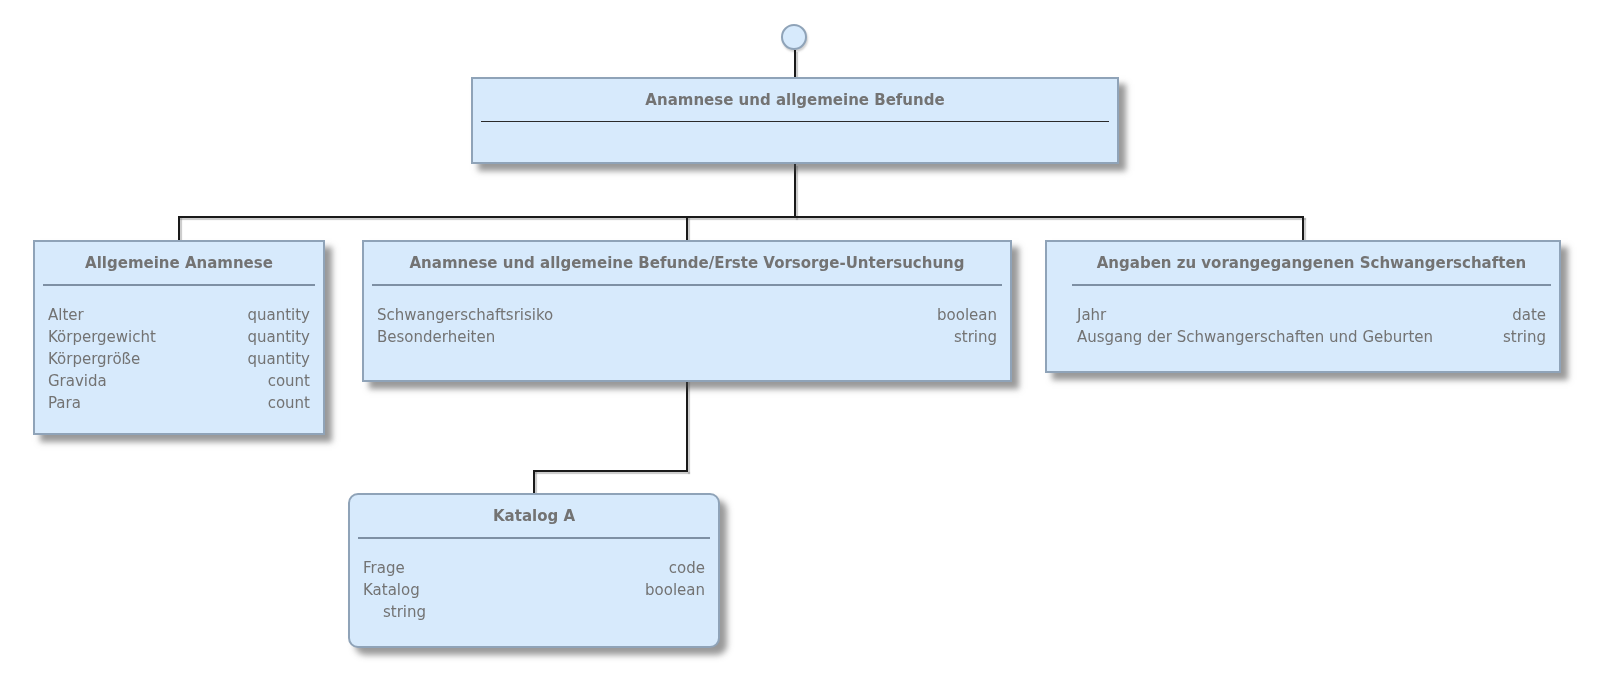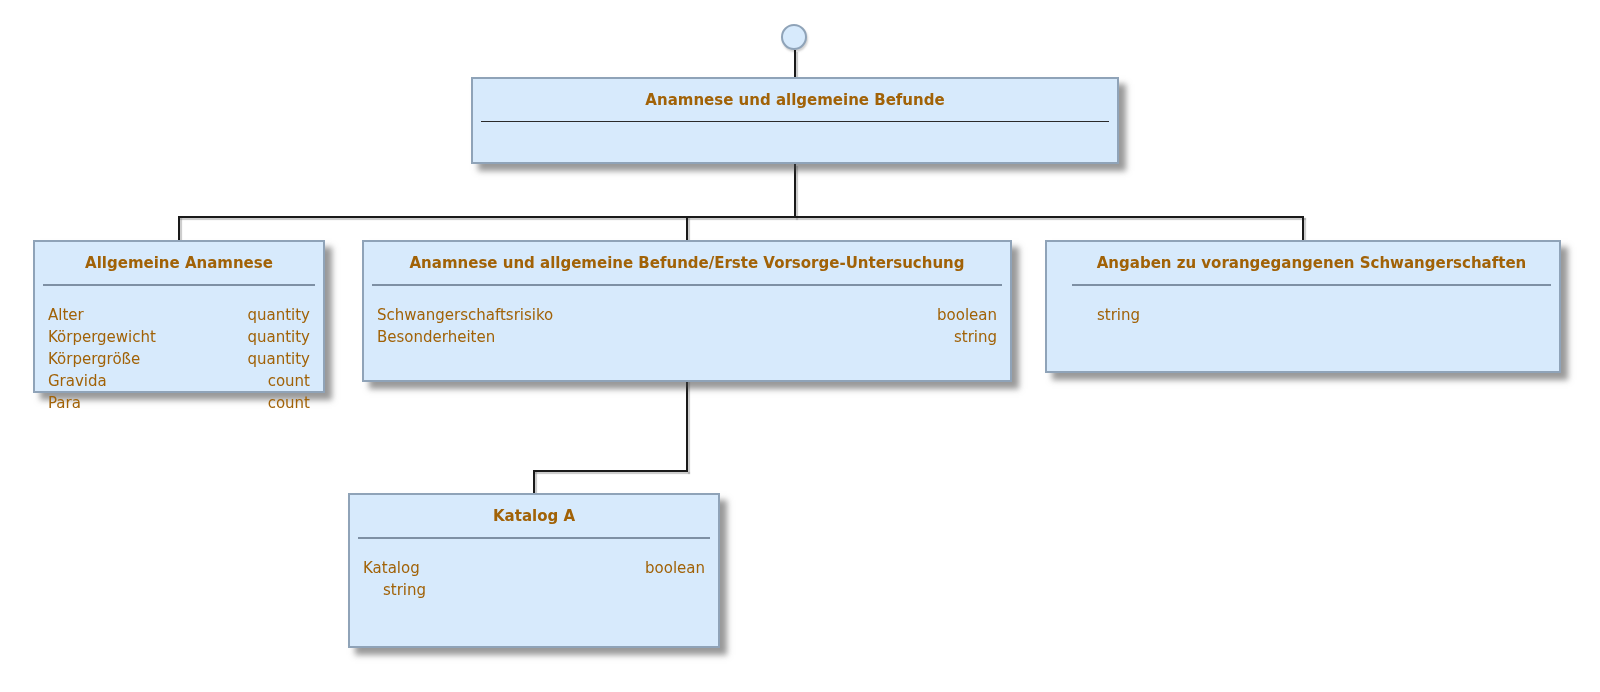--- a/index.html
+++ b/index.html
@@ -2,21 +2,21 @@
 <html><head>
 <meta charset="utf-8">
 <style>
   html, body { margin: 0; padding: 0; background: #ffffff; }
   #canvas {
     position: relative;
     width: 1600px;
     height: 692px;
     background: #ffffff;
     font-family: "DejaVu Sans", "Liberation Sans", sans-serif;
-    color: #a16207;
+    color: #737373;
     overflow: hidden;
   }
 
   
   .node {
     position: absolute;
     box-sizing: border-box;
     background: #d7eafc;
     border: 2px solid #8fa3b8;
     box-shadow: 7px 7px 6px rgba(70,70,70,0.55);
@@ -41,24 +41,24 @@
     justify-content: space-between;
     font-size: 15px;
     line-height: 22px;
     white-space: nowrap;
   }
   .attr-name { text-align: right; }
   .attr-type { padding-left: 20px; }
 
   
   #node-root      { left: 471px;  top: 77px;  width: 648px; height: 87px; }
-  #node-allgemeine{ left: 33px;   top: 240px; width: 292px; height: 153px; }
+  #node-allgemeine{ left: 33px;   top: 240px; width: 292px; height: 195px; }
   #node-vorsorge  { left: 362px;  top: 240px; width: 650px; height: 142px; }
   #node-schwanger { left: 1045px; top: 240px; width: 516px; height: 133px; padding-left: 17px; }
-  #node-katalog   { left: 348px;  top: 493px; width: 372px; height: 155px; }
+  #node-katalog   { left: 348px;  top: 493px; width: 372px; height: 155px; border-radius: 10px; }
 
   
   .root-circle {
     position: absolute;
     left: 781px; top: 24px;
     width: 26px; height: 26px;
     border-radius: 50%;
     background: #d7eafc;
     border: 2px solid #8fa3b8;
     box-sizing: border-box;
@@ -144,29 +144,38 @@
         <span class="attr-type">string</span>
       </div>
     </div>
   </div>
 
   <div class="node" id="node-schwanger">
     <div class="node-title">Angaben zu vorangegangenen Schwangerschaften</div>
     <div class="node-sep"></div>
     <div class="node-attrs">
       <div class="attr-row">
+        <span class="attr-name">Jahr</span>
+        <span class="attr-type">date</span>
+      </div>
+      <div class="attr-row">
+        <span class="attr-name">Ausgang der Schwangerschaften und Geburten</span>
         <span class="attr-type">string</span>
       </div>
     </div>
   </div>
 
   <div class="node" id="node-katalog">
     <div class="node-title">Katalog A</div>
     <div class="node-sep"></div>
     <div class="node-attrs">
+      <div class="attr-row">
+        <span class="attr-name">Frage</span>
+        <span class="attr-type">code</span>
+      </div>
       <div class="attr-row">
         <span class="attr-name">Katalog</span>
         <span class="attr-type">boolean</span>
       </div>
       <div class="attr-row">
         <span class="attr-type">string</span>
       </div>
     </div>
   </div>
 

